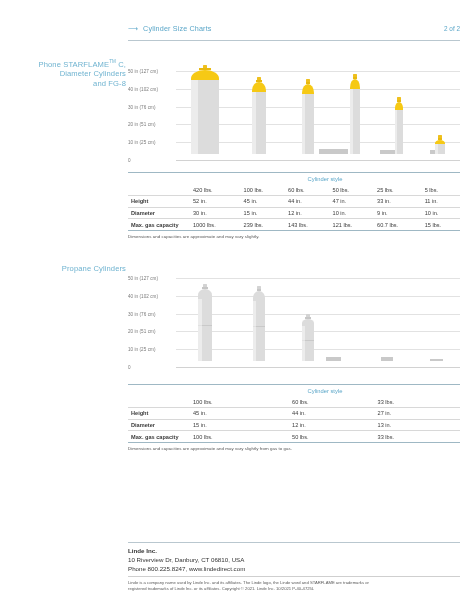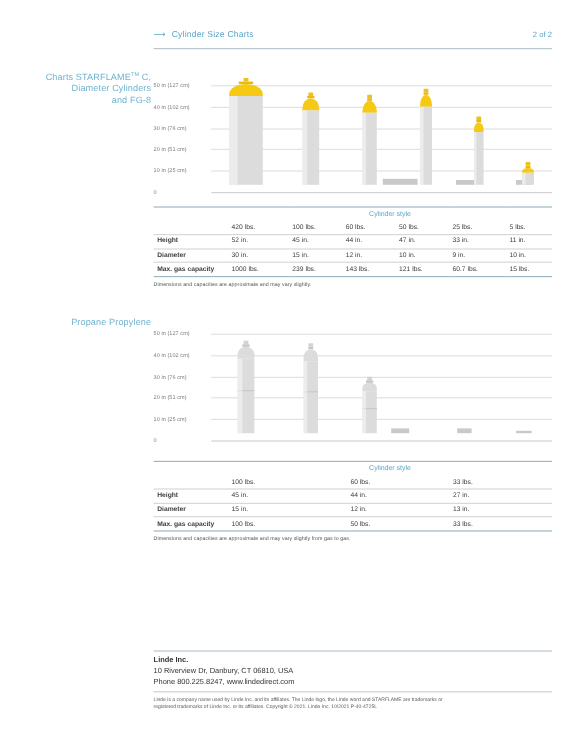--- a/index.html
+++ b/index.html
@@ -133,21 +133,21 @@
   <div class="hdr">
     <div class="hdr-left">
       <span class="hdr-arrow">⟶</span>
       <span class="hdr-title">Cylinder Size Charts</span>
     </div>
     <span class="hdr-page">2 of 2</span>
   </div>
   <div class="hdr-rule"></div>
 
   <div class="sec-title" id="t-starflame">
-    <span>Charts STARFLAME</span><sup>TM</sup><span> C,</span><br>
+    <span>Phone STARFLAME</span><sup>TM</sup><span> C,</span><br>
     <span>Diameter Cylinders</span><br>
     <span>and FG-8</span>
   </div>
 
   <div class="chart" id="chart1">
       <div class="gline" style="top: 13.1111px;"></div>
       <div class="ylab" style="top: 13.1111px;">50 in (127 cm)</div>
       <div class="gline" style="top: 30.8889px;"></div>
       <div class="ylab" style="top: 30.8889px;">40 in (102 cm)</div>
       <div class="gline" style="top: 48.6667px;"></div>
@@ -255,21 +255,21 @@
             <td>121 lbs.</td>
             <td>60.7 lbs.</td>
             <td>15 lbs.</td>
           </tr>
         </tbody>
       </table>
       <div class="note">Dimensions and capacities are approximate and may vary slightly.</div>
     </div>
 
   <div class="sec-title" id="t-propane">
-    <span>Propane Propylene</span>
+    <span>Propane Cylinders</span>
   </div>
 
   <div class="chart" id="chart2">
       <div class="gline" style="top: 13.1111px;"></div>
       <div class="ylab" style="top: 13.1111px;">50 in (127 cm)</div>
       <div class="gline" style="top: 30.8889px;"></div>
       <div class="ylab" style="top: 30.8889px;">40 in (102 cm)</div>
       <div class="gline" style="top: 48.6667px;"></div>
       <div class="ylab" style="top: 48.6667px;">30 in (76 cm)</div>
       <div class="gline" style="top: 66.4444px;"></div>

